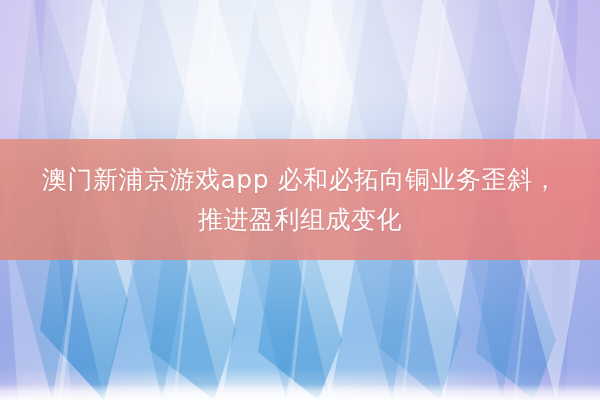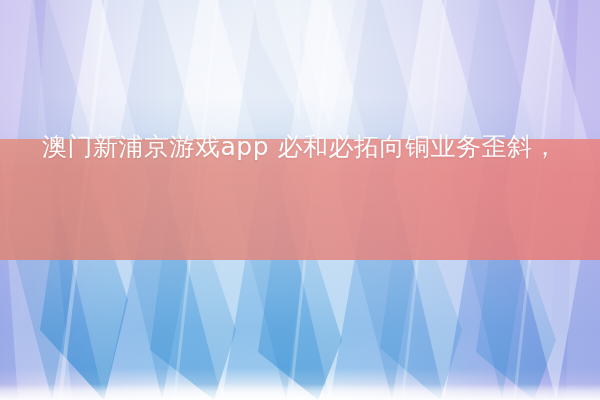--- a/index.html
+++ b/index.html
@@ -87,27 +87,27 @@
     background: linear-gradient(to bottom,
       rgba(255,255,255,0.05) 0%,
       rgba(255,255,255,0.00) 30%,
       rgba(0,0,0,0.02) 100%);
   }
 
   
   .headline {
     position: absolute;
     left: 0;
-    top: 127px;
+    top: 139px;
     width: 600px;
     height: 121px;
     display: flex;
     flex-direction: column;
     align-items: center;
-    justify-content: flex-start;
+    justify-content: center;
     text-align: center;
     z-index: 6;
   }
   .headline .line {
     color: #fdfdfd;
     font-size: 25px;
     line-height: 40px;
     letter-spacing: 0.5px;
     font-weight: 400;
     white-space: nowrap;
@@ -215,18 +215,19 @@
       <polygon points="330,0 333,0 292,400 289,400" fill="#ffffff" opacity="0.26"></polygon>
       <polygon points="444,0 447,0 404,400 401,400" fill="#ffffff" opacity="0.24"></polygon>
       <polygon points="556,0 559,0 516,400 513,400" fill="#ffffff" opacity="0.24"></polygon>
     </svg>
   </div>
 
   <div class="salmon-band"></div>
 
   <div class="headline">
     <div class="line">澳门新浦京游戏app 必和必拓向铜业务歪斜，</div>
+    <div class="line">推进盈利组成变化</div>
   </div>
 
   <div class="bottom-haze"></div>
   <div class="watermark"></div>
 
 </div>
 
 </body></html>

